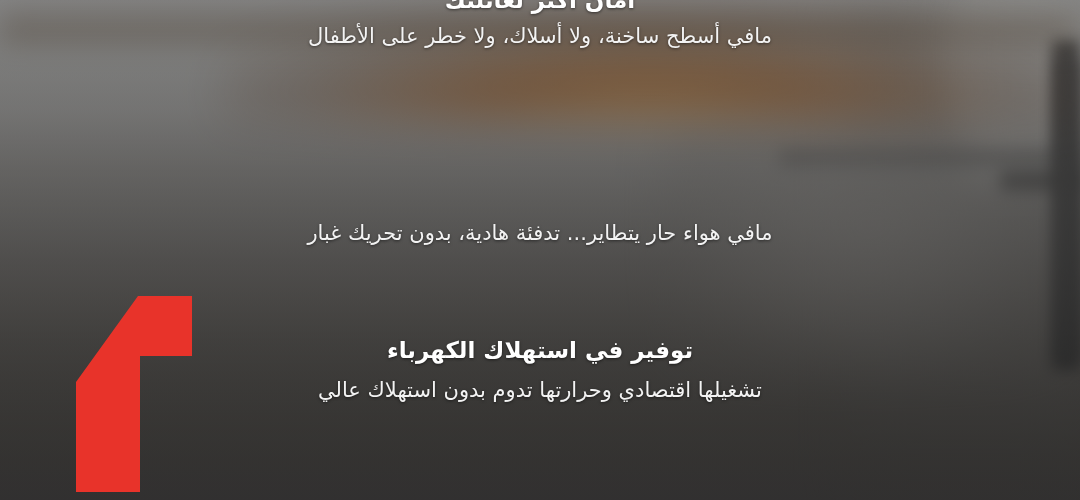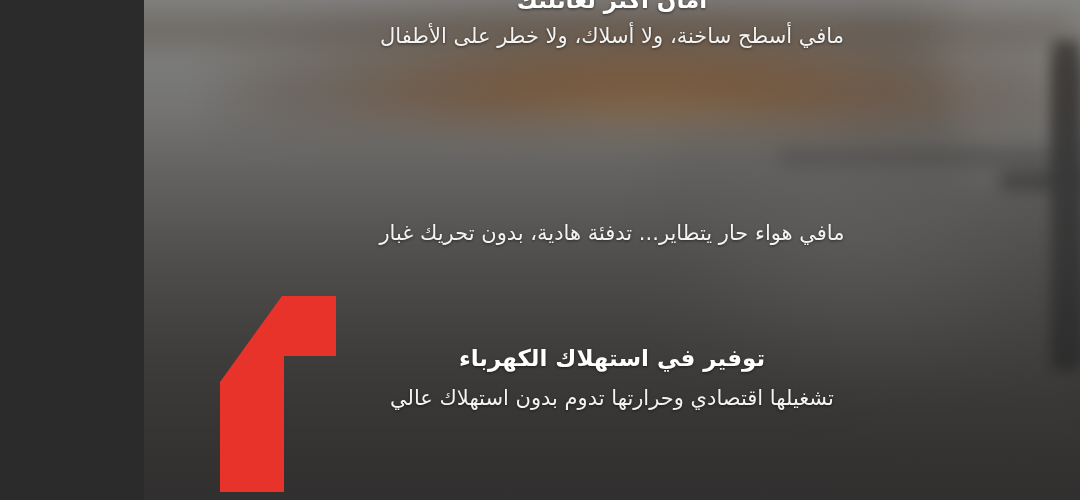--- a/index.html
+++ b/index.html
@@ -9,21 +9,21 @@
   body {
     width: 1080px;
     height: 500px;
     overflow: hidden;
     font-family: "DejaVu Sans", "Liberation Sans", sans-serif;
     background: #2b2b2b;
   }
 
   #stage {
     position: relative;
-    width: 936px;
+    width: 1080px;
     height: 500px;
     overflow: hidden;
     background: #be185d;
   }
 
   
   .bg-layer {
     position: absolute;
     inset: 0;
   }
@@ -161,21 +161,21 @@
     color: #f3f3f3;
     text-shadow: 0 1px 3px rgba(0,0,0,0.5);
   }
 
   
   .block-0 { position: absolute; top: -14px; left: 0; right: 0; }
   .block-0 .heading { margin-bottom: 8px; }
 
   .block-1 { position: absolute; top: 104px; left: 0; right: 0; }
   .block-2 { position: absolute; top: 220px; left: 0; right: 0; }
-  .block-3 { position: absolute; top: 344px; left: 0; right: 0; }
+  .block-3 { position: absolute; top: 336px; left: 0; right: 0; }
 
   .block-1 .heading,
   .block-2 .heading,
   .block-3 .heading { margin-bottom: 12px; }
 </style>
 </head>
 <body>
 
 <div id="stage">
 

